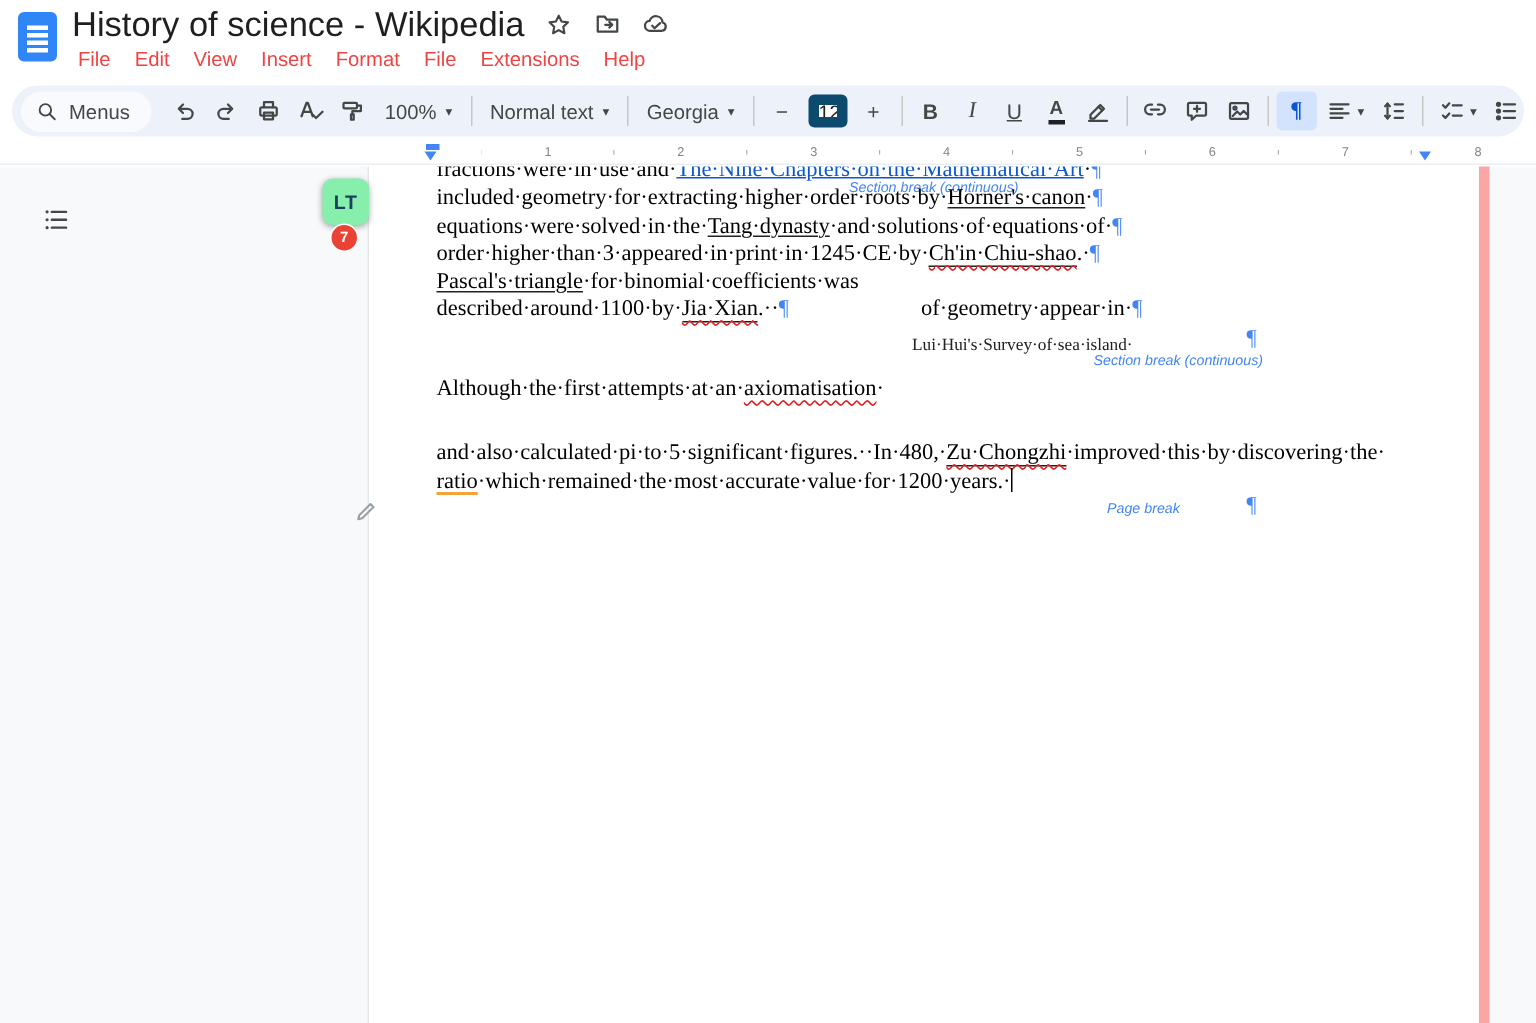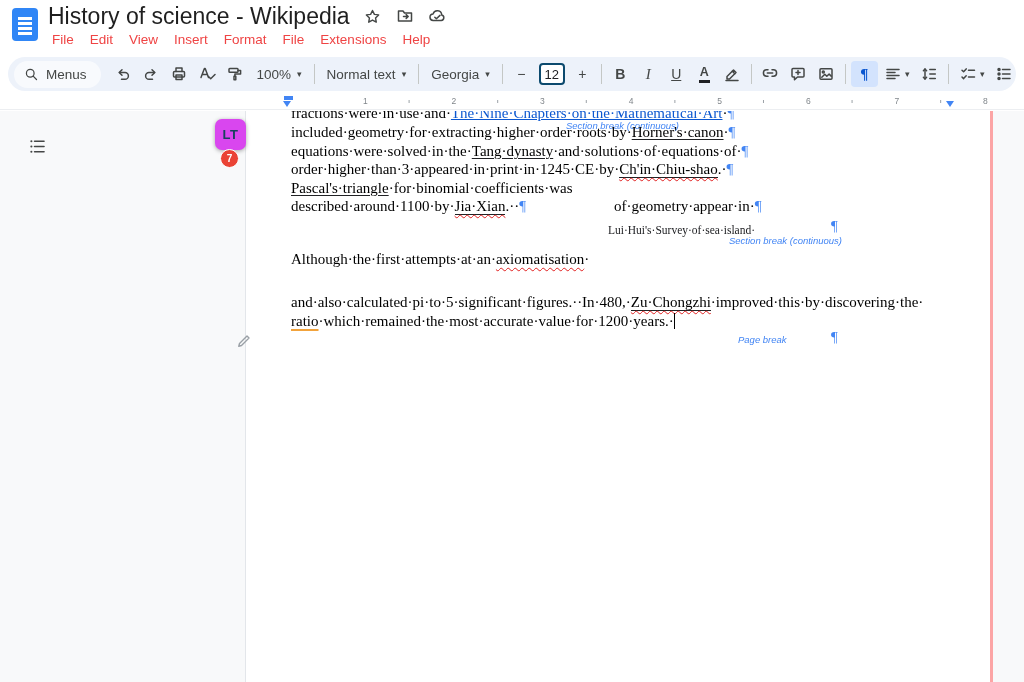--- a/index.html
+++ b/index.html
@@ -24,21 +24,21 @@
   .menus-pill { display:flex; align-items:center; gap:7px; background:#f8fafd; border-radius:14px; height:27px;
       padding:0 14px 0 10px; margin-right:8px; font-size:13.5px; color:#444746; }
   .tb-btn { min-width:27px; height:26px; border-radius:4px; display:flex; align-items:center; justify-content:center;
       color:#444746; font-size:14px; flex:none; }
   .tb-btn.active { background:#d3e3fd; color:#0b57d0; }
   .tb-text { display:flex; align-items:center; gap:6px; font-size:13.5px; color:#444746; padding:0 7px; height:26px;
       border-radius:4px; flex:none; }
   .caret { font-size:9px; color:#444746; line-height:1; }
   .divider { width:1px; height:20px; background:#c4c7c5; margin:0 4px; flex:none; }
   .fs-input { width:26px; height:22px; text-align:center; font-size:13px; color:#202124; background:#fff;
-      border:2px solid #0c4a6e; border-radius:4px; margin:0 3px; font-family:"Liberation Sans",sans-serif; }
+      border:7px solid #0c4a6e; border-radius:4px; margin:0 3px; font-family:"Liberation Sans",sans-serif; }
   .lbl-b { font-weight:700; font-size:14px; }
   .lbl-i { font-style:italic; font-family:"Liberation Serif",serif; font-size:15px; }
   .lbl-u { text-decoration:underline; font-size:14px; }
   .acolor { display:flex; flex-direction:column; align-items:center; line-height:1; }
   .acolor .a { font-size:12.5px; font-weight:600; }
   .acolor .bar { width:11px; height:3px; background:#202124; margin-top:1.5px; }
   .pilc-btn { font-family:"Liberation Serif",serif; font-size:15px; font-weight:700; }
   svg.ic { stroke:#444746; fill:none; stroke-width:1.5; stroke-linecap:round; stroke-linejoin:round; }
 
   
@@ -48,41 +48,41 @@
   .ruler-ticks { position:absolute; left:321px; top:0; width:712px; height:16px;
       background-image:repeating-linear-gradient(to right, transparent 0 87.6px, #9aa0a6 87.6px 88.6px);
       background-size:88.6px 3px; background-position:0 7px; background-repeat:repeat-x; }
   .ind-tri { position:absolute; top:8px; width:0; height:0; border-left:4.5px solid transparent;
       border-right:4.5px solid transparent; border-top:6px solid #4285f4; }
   .ind-bar { position:absolute; top:3px; width:9px; height:3.5px; background:#4285f4; }
 
   
   .canvas { position:absolute; top:111px; left:0; right:0; bottom:0; background:#f8f9fa; }
   .page { position:absolute; left:245px; top:0; width:748px; height:100%; background:#fff;
-      border-left:1px solid #e3e6ea; border-right:3px solid #fca5a5; overflow:hidden; }
+      border-left:1px solid #e3e6ea; border-right:7px solid #fca5a5; overflow:hidden; }
   .outline-btn { position:absolute; left:22px; top:20px; width:30px; height:30px; display:flex; align-items:center;
       justify-content:center; border-radius:50%; }
 
   .doc-block { position:absolute; font-family:"Liberation Serif",serif; font-size:15px; color:#000; }
   .doc-line { white-space:pre; height:18.5px; line-height:18.5px; }
   .seg-link { text-decoration:underline; text-decoration-color:#202124; text-underline-offset:2px; text-decoration-thickness:1px; }
   .seg-err { text-decoration:underline wavy #e02020; text-underline-offset:2.5px; text-decoration-thickness:1px; }
   .seg-link.seg-err { border-bottom:1px solid #202124; }
   .seg-warn { text-decoration:underline solid #f2a33c; text-underline-offset:3px; text-decoration-thickness:2px; }
   .seg-p { color:#4285f4; }
   .seg-blue { color:#0b57d0; text-decoration:underline; text-decoration-color:#0b57d0; }
   .seg-cursor { display:inline-block; width:1.5px; height:16px; background:#000; vertical-align:-3px;
       animation:blink 1s steps(1) infinite; }
   @keyframes blink { 50% { opacity:0; } }
 
   .caption-block { font-size:11.5px; color:#202124; }
   .break-label { position:absolute; font-family:"Liberation Sans",sans-serif; font-size:9.5px; color:#4285f4; white-space:nowrap;font-style:italic; }
   .float-pilcrow { position:absolute; font-family:"Liberation Serif",serif; font-size:15px; color:#4285f4; }
 
-  .lt-card { position:absolute; left:215px; top:8px; width:31px; height:31px; background:#d946ef; border-radius:7px;
+  .lt-card { position:absolute; left:215px; top:8px; width:31px; height:31px; background:#86efac; border-radius:7px;
       box-shadow:0 1px 4px rgba(0,0,0,.35); display:flex; align-items:center; justify-content:center;
       font-weight:700; font-size:13px; color:#19415e; letter-spacing:.5px; }
   .lt-badge { position:absolute; left:220px; top:38px; width:19px; height:19px; background:#ea4335; border:1.5px solid #fff;
       border-radius:50%; color:#fff; font-size:10px; font-weight:700; display:flex; align-items:center; justify-content:center; }
   .pen { position:absolute; left:236px; top:220px; width:18px; height:18px; }
 </style>
 </head>
 <body>
 
 <div class="header">

